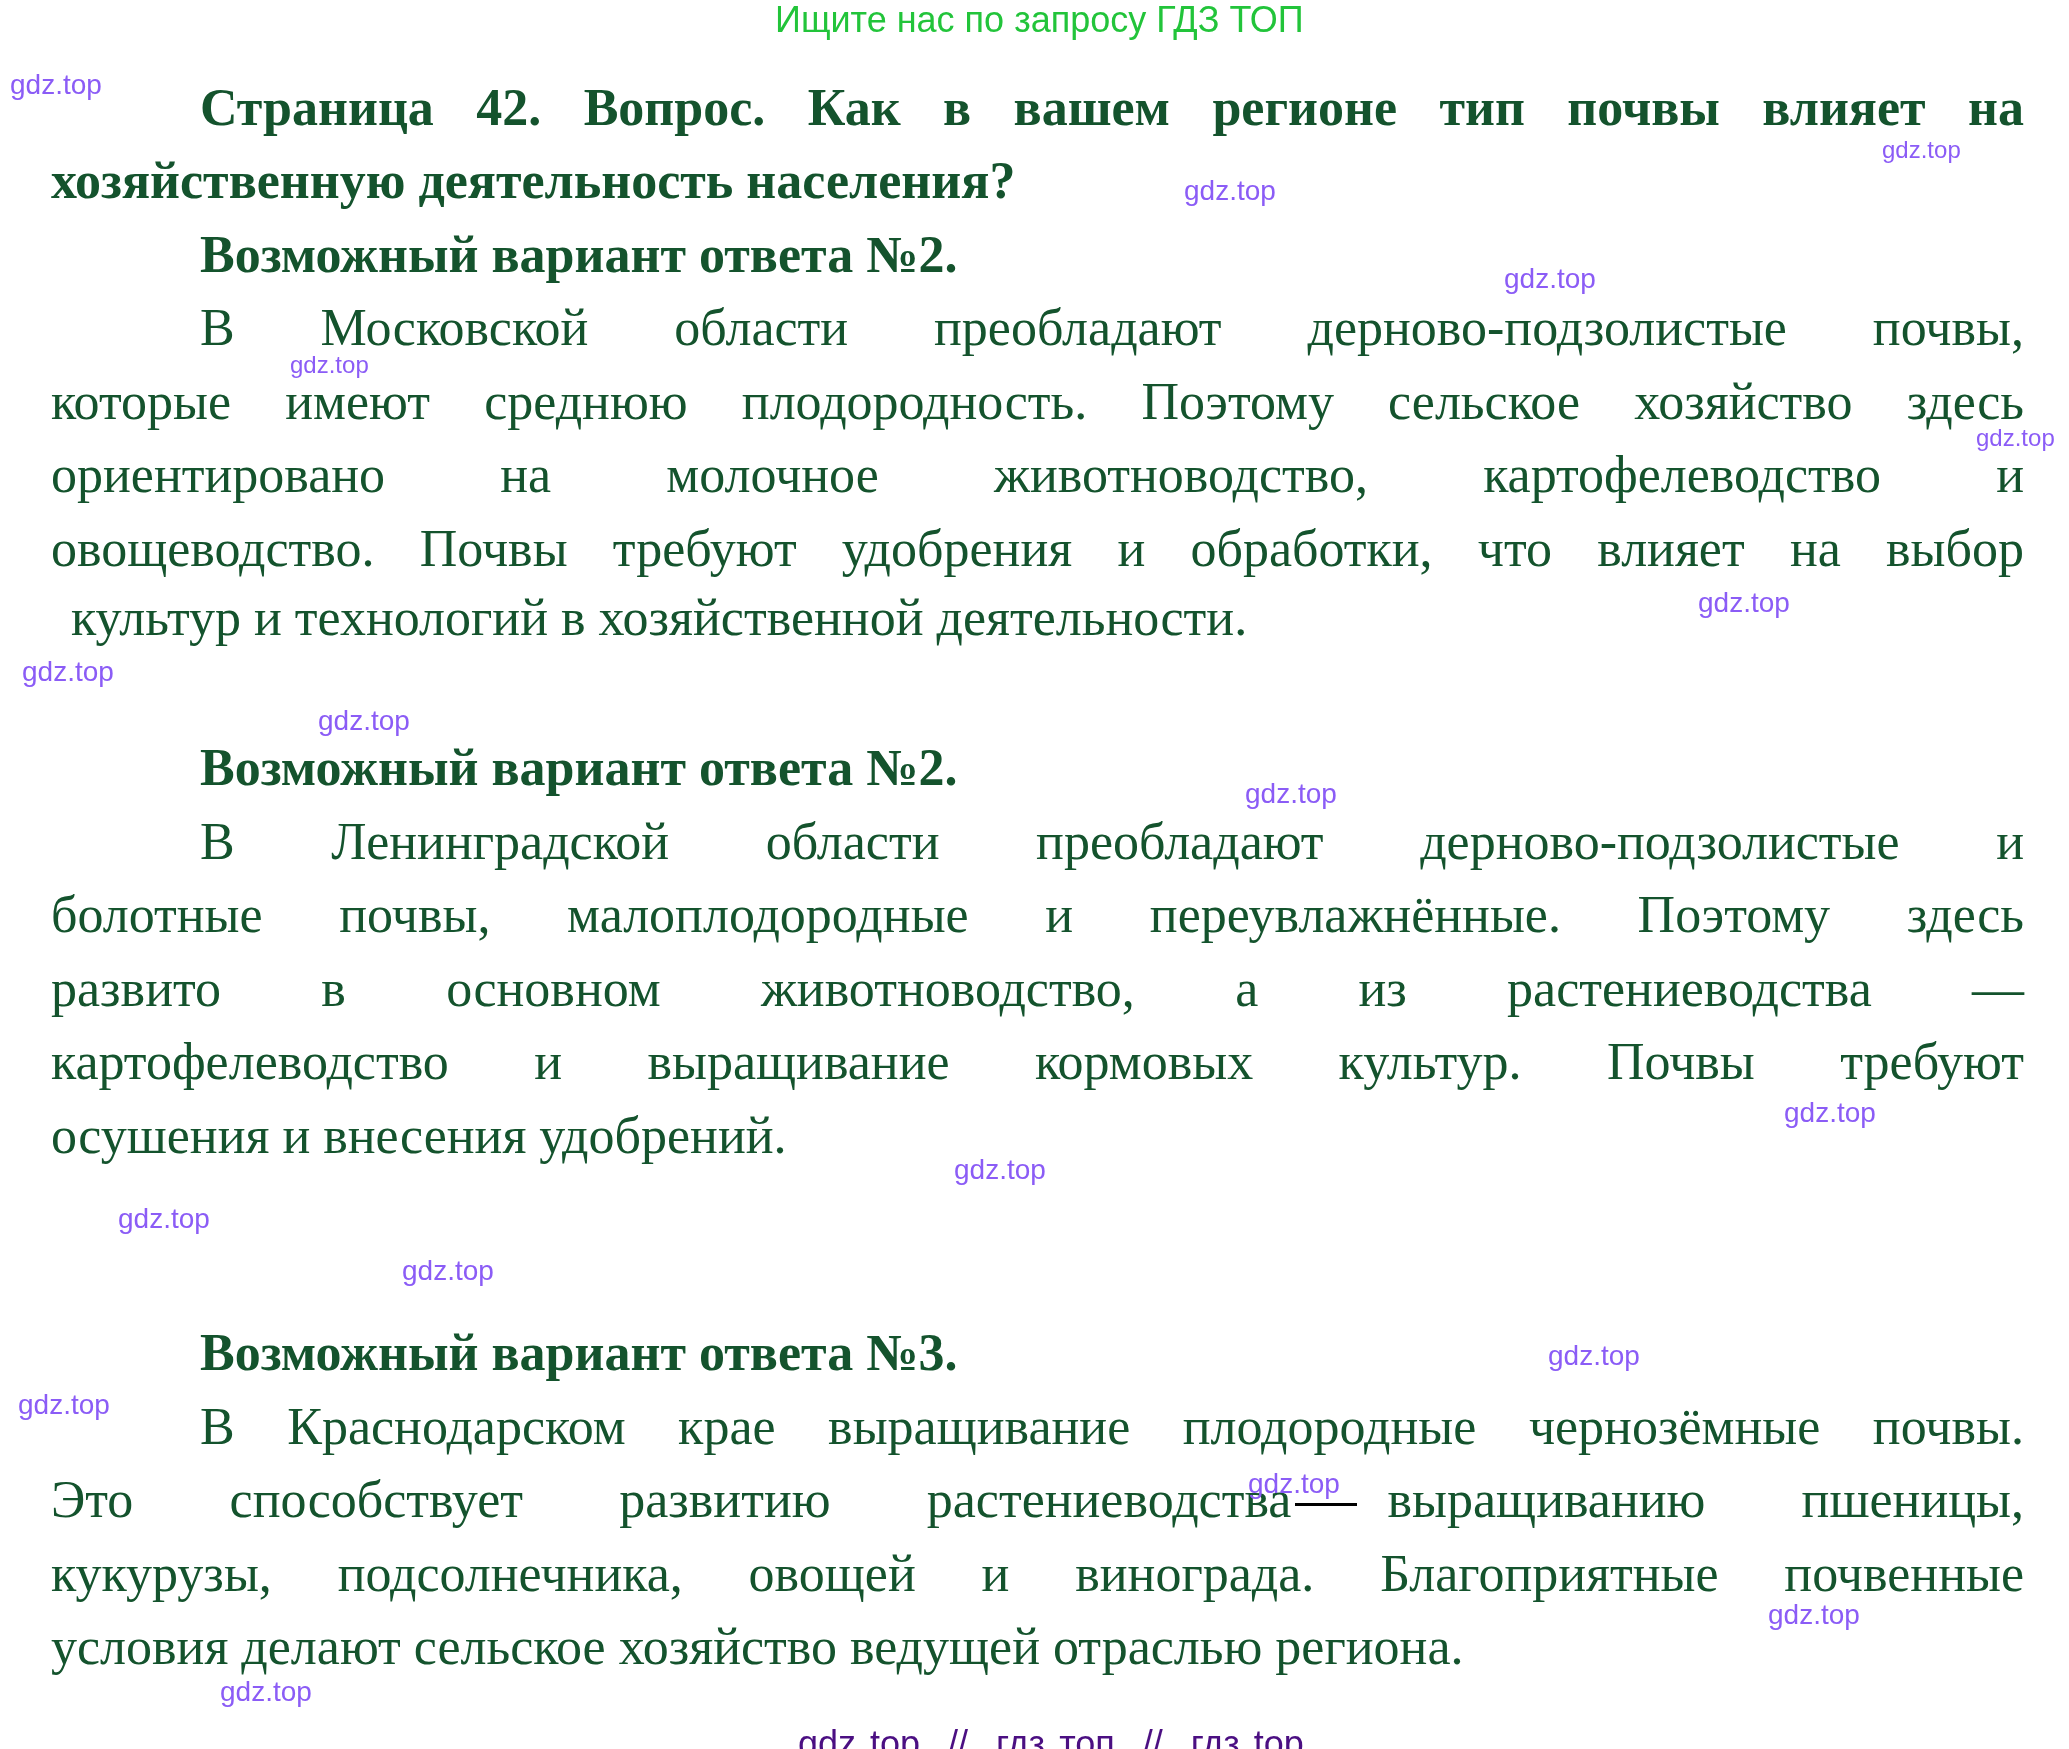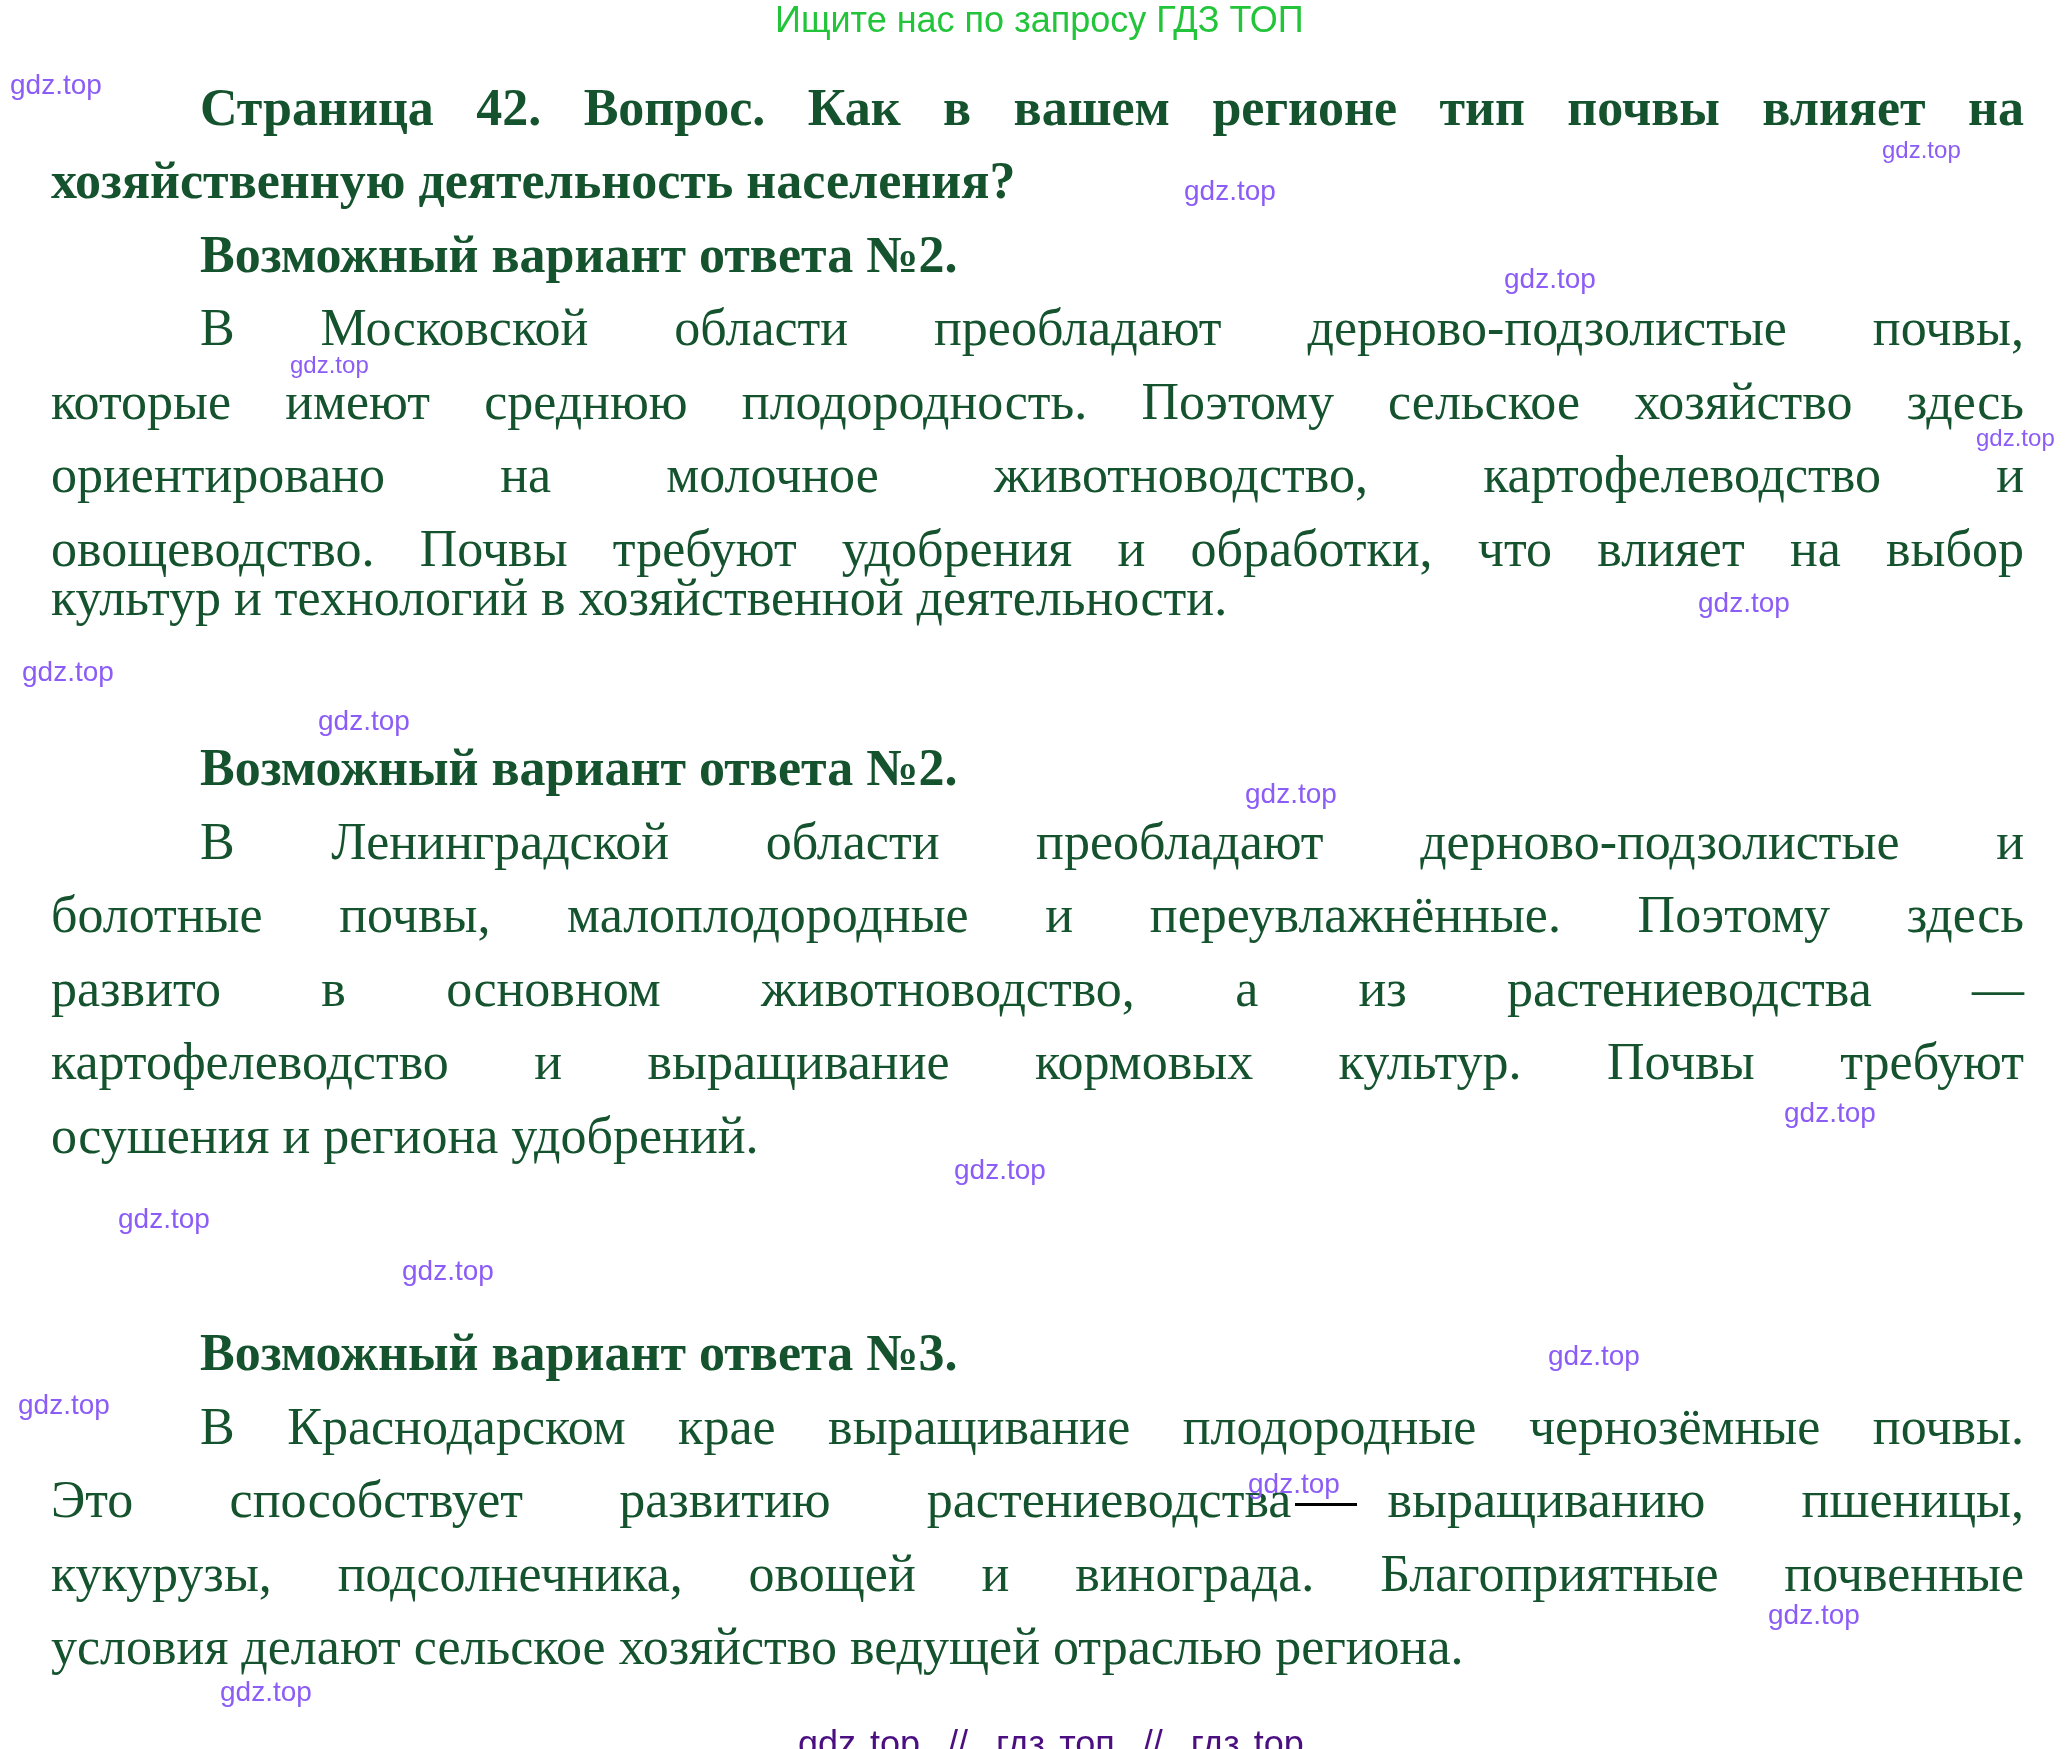--- a/index.html
+++ b/index.html
@@ -21,28 +21,28 @@
 <div class="abs top-ad">Ищите нас по запросу ГДЗ ТОП</div>
 
 <div class="line indent bold" style="top:78px;">Страница 42. Вопрос. Как в вашем регионе тип почвы влияет на</div>
 <div class="line bold last" style="top:151px;">хозяйственную деятельность населения?</div>
 
 <div class="line indent bold last" style="top:225px;">Возможный вариант ответа №2.</div>
 <div class="line indent" style="top:298px;">В Московской области преобладают дерново-подзолистые почвы,</div>
 <div class="line" style="top:372px;">которые имеют среднюю плодородность. Поэтому сельское хозяйство здесь</div>
 <div class="line" style="top:445px;">ориентировано на молочное животноводство, картофелеводство и</div>
 <div class="line" style="top:519px;">овощеводство. Почвы требуют удобрения и обработки, что влияет на выбор</div>
-<div class="line last" style="top:568px;">культур и технологий в хозяйственной деятельности.</div>
+<div class="line last" style="top:588px;margin-left:20px;">культур и технологий в хозяйственной деятельности.</div>
 
 <div class="line indent bold last" style="top:738px;">Возможный вариант ответа №2.</div>
 <div class="line indent" style="top:812px;">В Ленинградской области преобладают дерново-подзолистые и</div>
 <div class="line" style="top:885px;">болотные почвы, малоплодородные и переувлажнённые. Поэтому здесь</div>
 <div class="line" style="top:959px;">развито в основном животноводство, а из растениеводства —</div>
 <div class="line" style="top:1032px;">картофелеводство и выращивание кормовых культур. Почвы требуют</div>
-<div class="line last" style="top:1106px;">осушения и региона удобрений.</div>
+<div class="line last" style="top:1106px;">осушения и внесения удобрений.</div>
 
 <div class="line indent bold last" style="top:1323px;">Возможный вариант ответа №3.</div>
 <div class="line indent" style="top:1397px;">В Краснодарском крае выращивание плодородные чернозёмные почвы.</div>
 <div class="line" style="top:1470px;">Это способствует развитию растениеводства        выращиванию пшеницы,</div>
 <div class="dash-under"></div>
 <div class="line" style="top:1544px;">кукурузы, подсолнечника, овощей и винограда. Благоприятные почвенные</div>
 <div class="line last" style="top:1617px;">условия делают сельское хозяйство ведущей отраслью региона.</div>
 
 <div class="wm" style="left:10px;top:70px;">gdz.top</div>
 <div class="wm sm" style="left:1882px;top:135px;">gdz.top</div>

